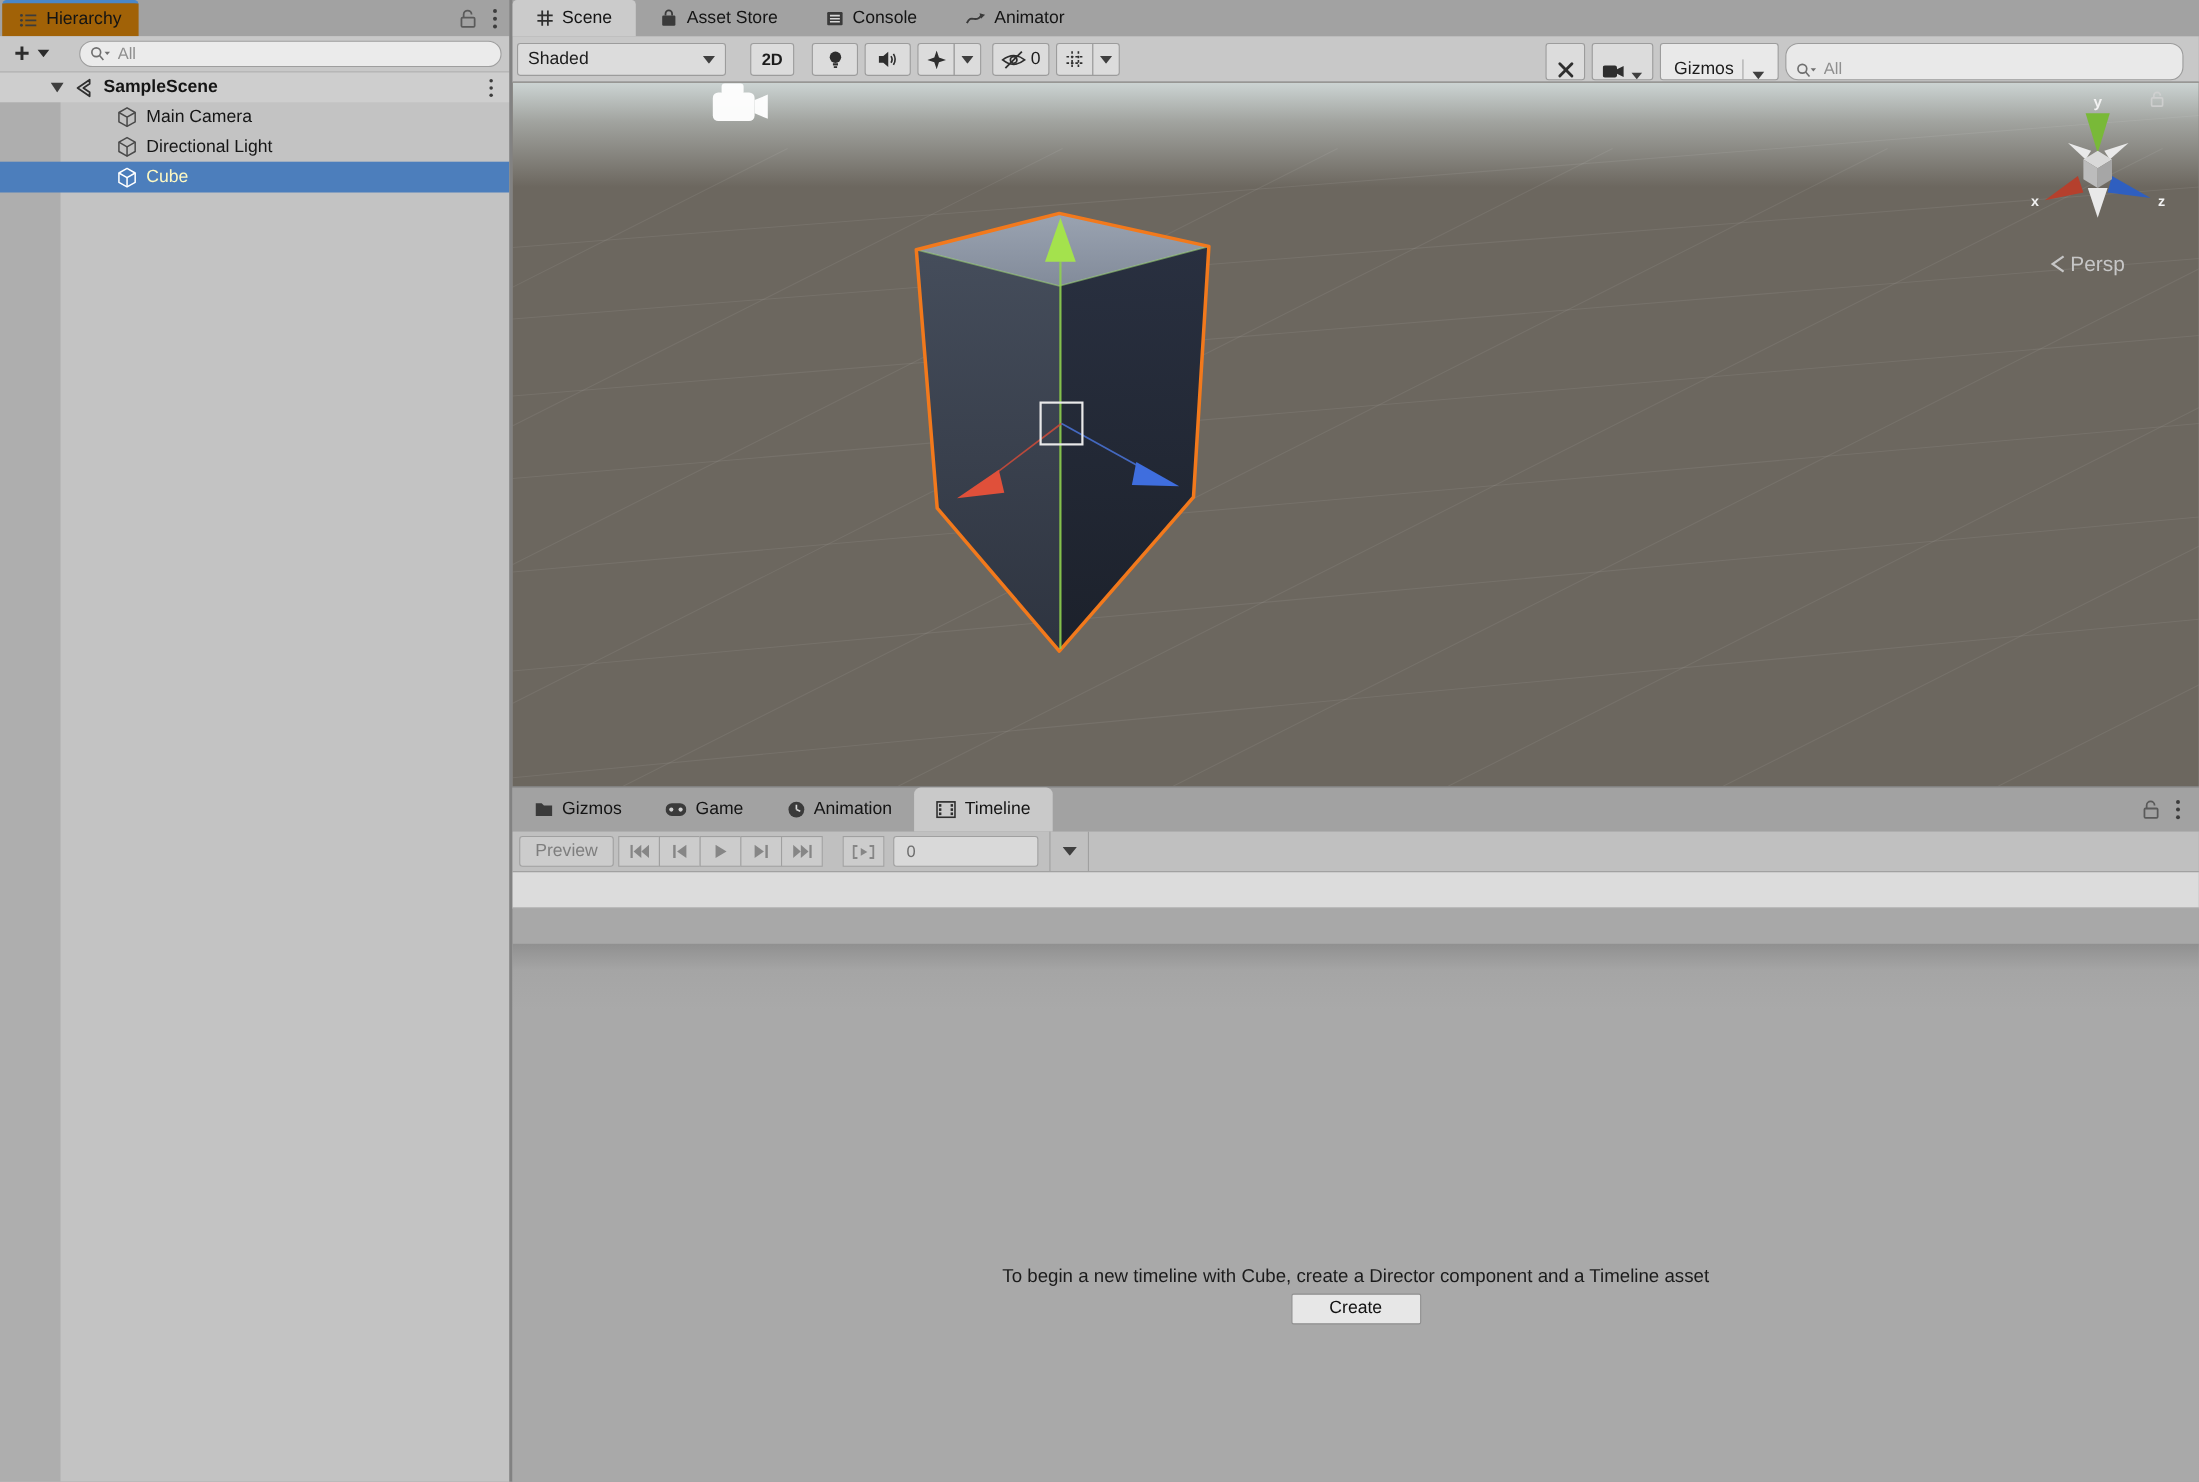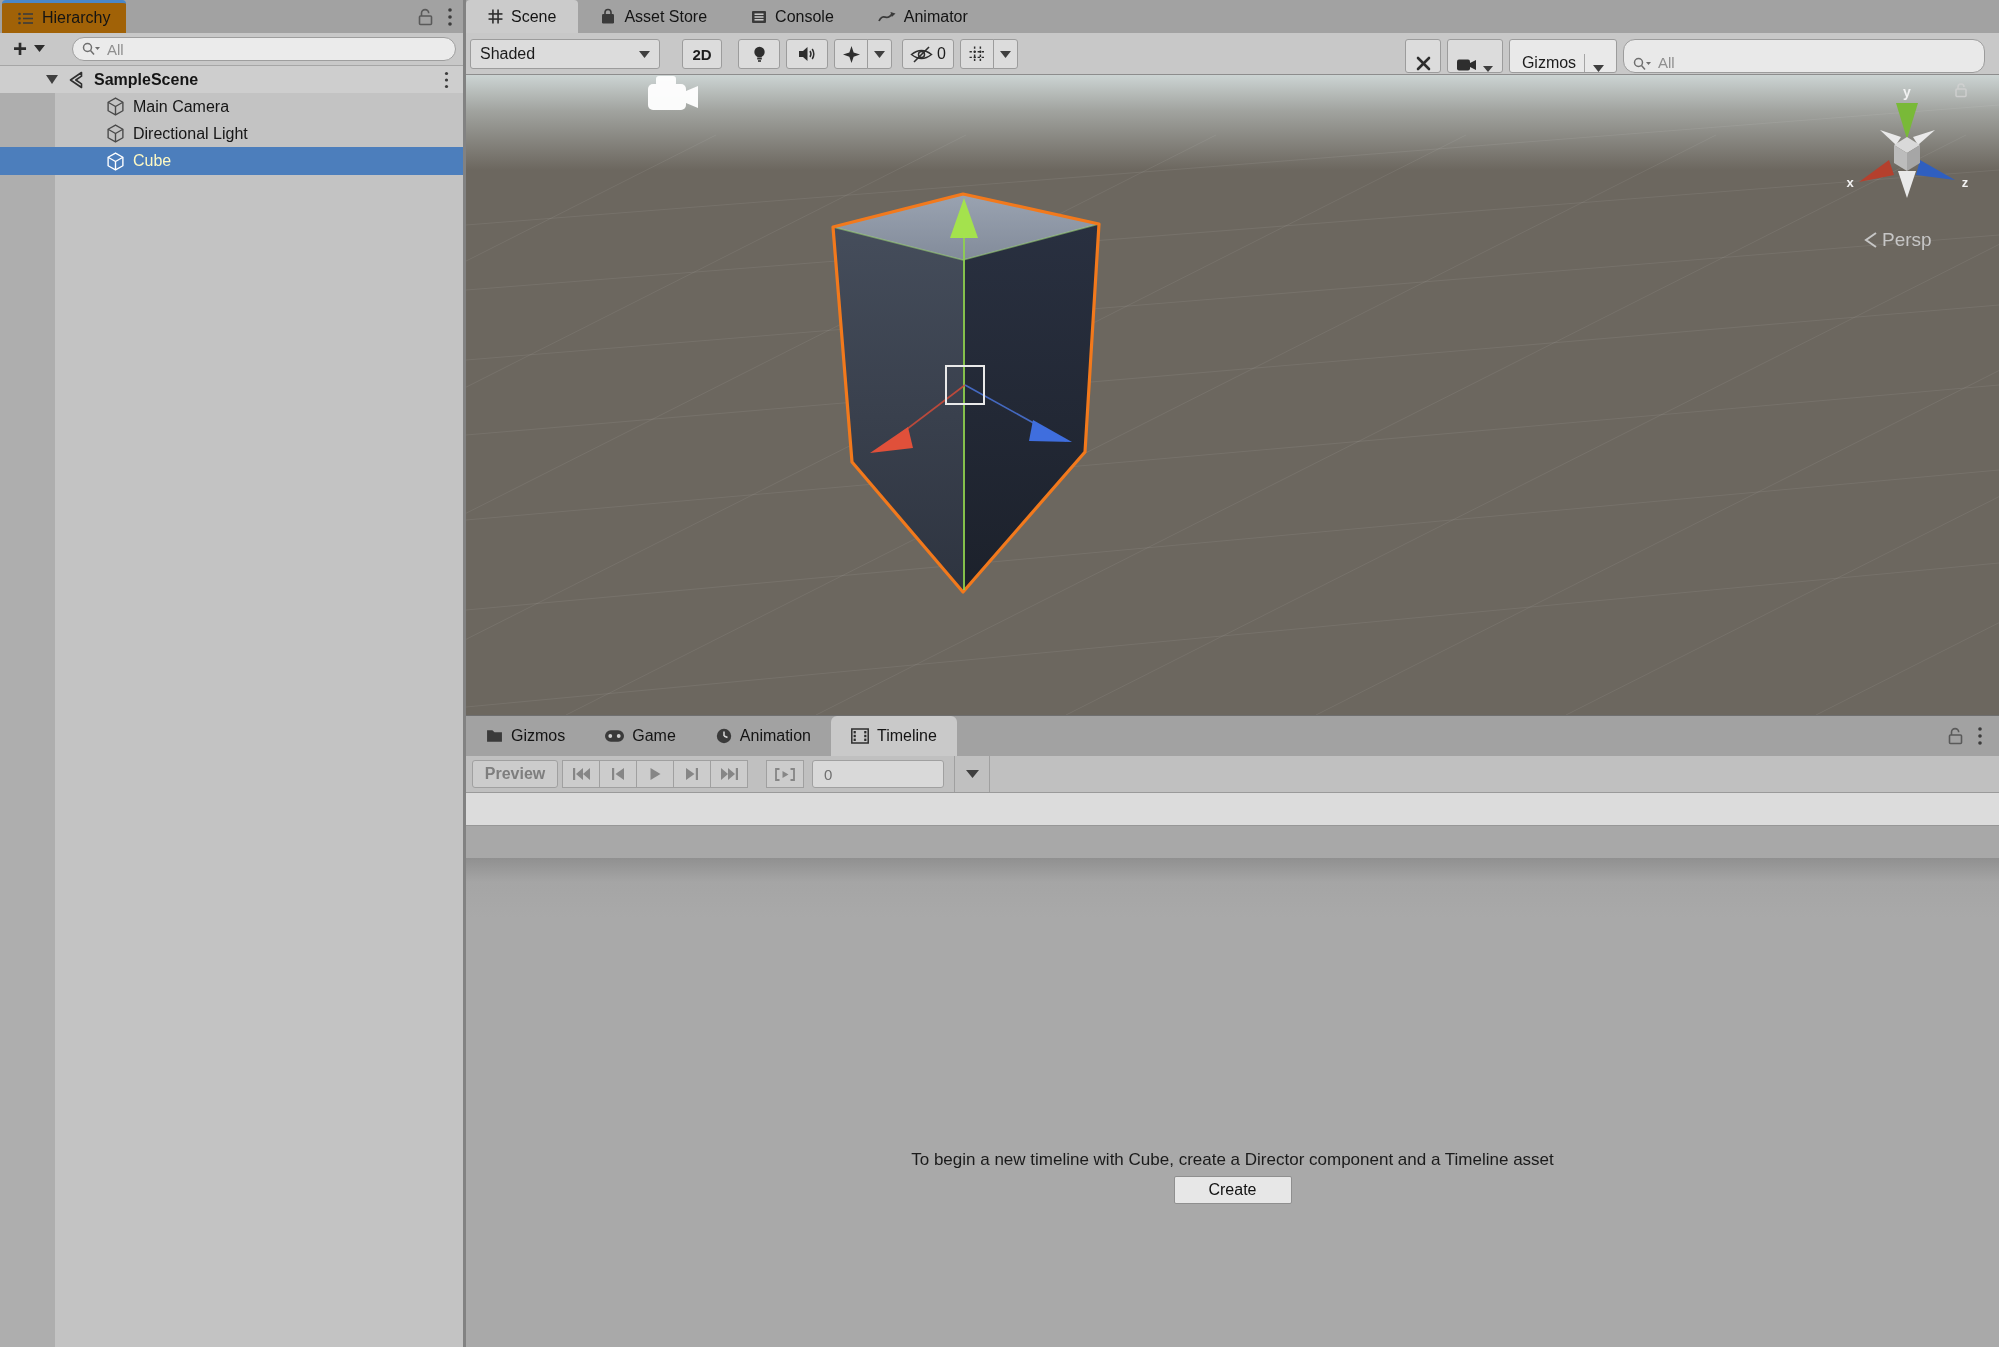--- a/index.html
+++ b/index.html
@@ -70,21 +70,21 @@
        background:linear-gradient(180deg,#ccd4d3 0%,rgba(204,212,211,0.55) 38%,rgba(108,103,95,0) 100%);}
 
   
   #bottom{left:0;top:715px;width:1533px;height:632px;background:#a8a8a8;border-top:1px solid #6f6f6f;box-sizing:border-box;}
   .b-tabbar{left:0;top:0;width:1533px;height:40px;background:#a2a2a2;display:flex;align-items:stretch;}
   .b-tab{display:flex;align-items:center;gap:8px;padding:0 20px;font-size:16px;color:#141414;}
   .b-tab.active{background:#c9c9c9;border-radius:6px 6px 0 0;}
   .b-toolbar{left:0;top:40px;width:1533px;height:37px;background:#c0c0c0;border-bottom:1px solid #9a9a9a;box-sizing:border-box;}
   .cell{position:absolute;top:4px;height:28px;box-sizing:border-box;background:#cccccc;border:1px solid #a0a0a0;
         display:flex;align-items:center;justify-content:center;}
-  .cell-preview{left:6px;width:86px;border-radius:3px;font-size:16px;color:#7e7e7e;font-weight:bold;}
+  .cell-preview{left:6px;width:86px;border-radius:3px;font-size:16px;color:#7e7e7e;}
   .cell-field{left:346px;width:132px;background:#d9d9d9;border-radius:3px;justify-content:flex-start;padding-left:9px;}
   .cell-field input{border:none;background:transparent;outline:none;width:100%;font-size:15px;color:#6f6f6f;
                     font-family:"Liberation Sans",sans-serif;}
   .cell-caret{left:488px;top:0;height:36px;width:36px;background:transparent;border:none;
               border-left:1px solid #a0a0a0;border-right:1px solid #a0a0a0;}
   .b-ruler{left:0;top:77px;width:1533px;height:33px;background:#dcdcdc;border-bottom:1px solid #979797;box-sizing:border-box;}
   .b-content{left:0;top:110px;width:1533px;height:522px;
              background:linear-gradient(180deg,#909090 0px,#a5a5a5 24px,#a9a9a9 60px);margin-top:32px;}
   .tl-msg{left:0;top:292px;width:1533px;text-align:center;font-size:17px;color:#1b1b1b;}
   .create-btn{left:50%;top:318px;transform:translateX(-50%);width:118px;height:28px;background:#e7e7e7;

